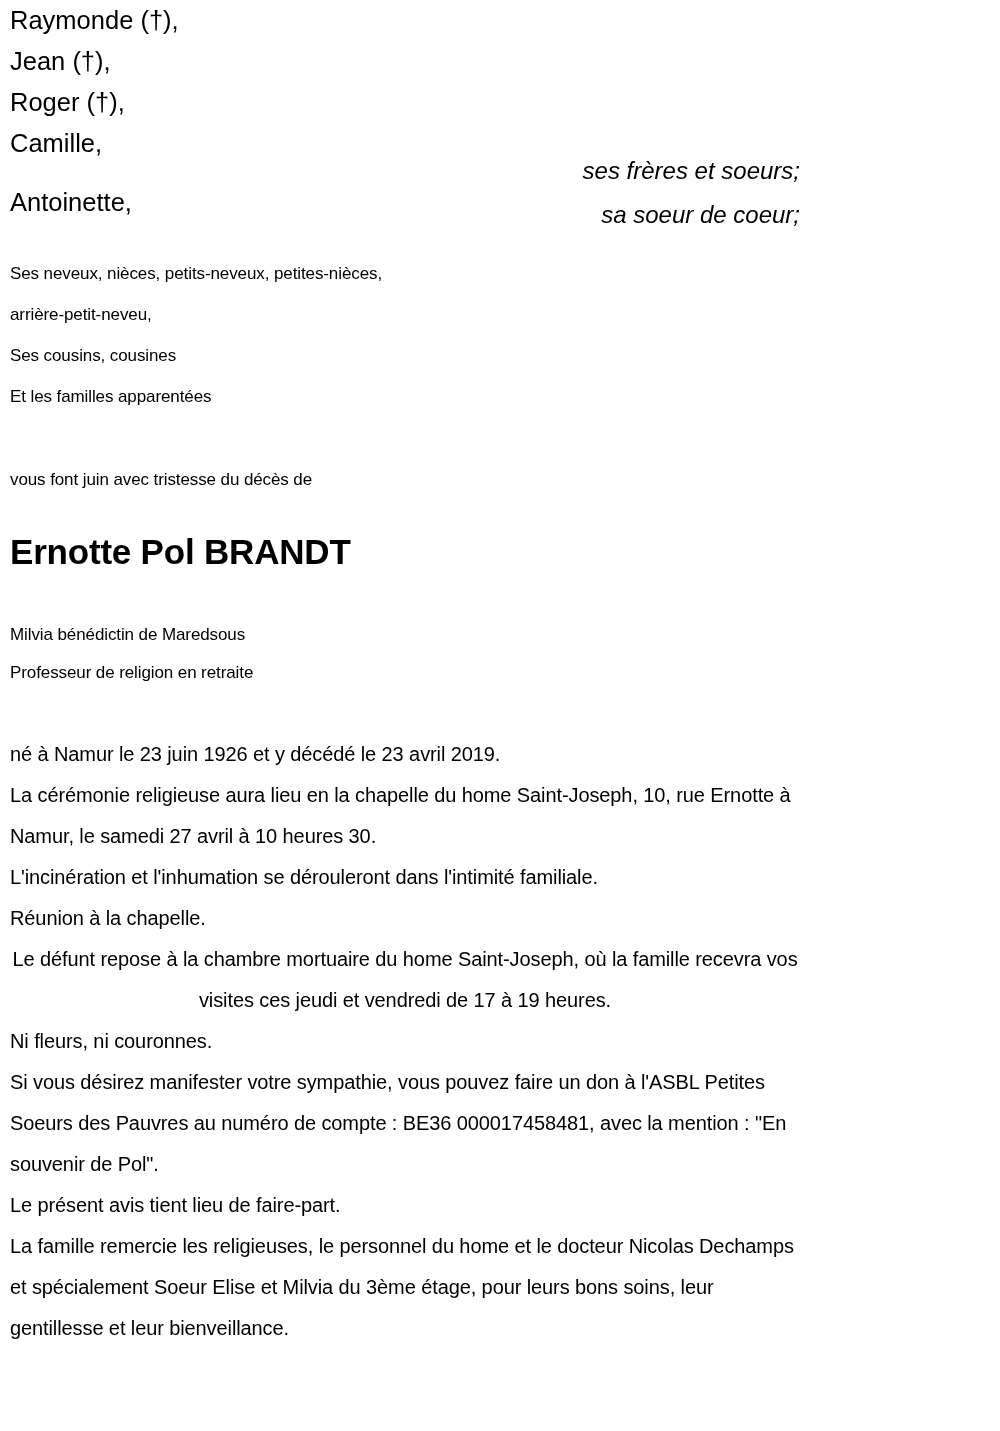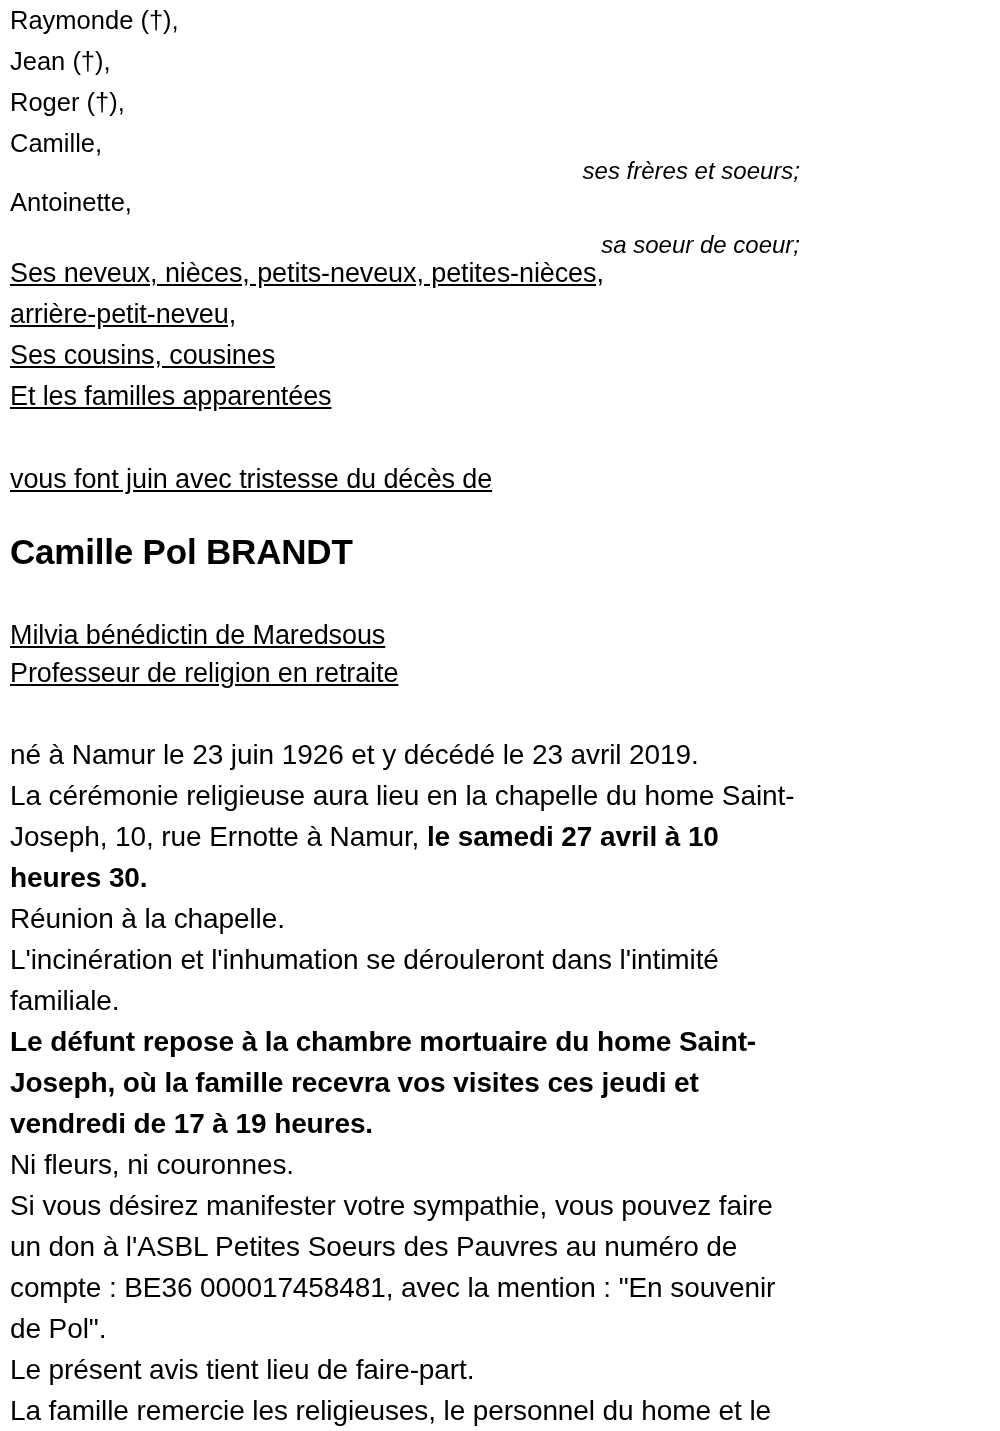--- a/index.html
+++ b/index.html
@@ -19,28 +19,27 @@
     position: relative;
     width: 812px;
     height: 1431px;
     box-sizing: border-box;
     padding: 0 12px 10px 10px;
     overflow: hidden;
   }
 
   
   .line {
-    font-size: 27px;
+    font-size: 17px;
     line-height: 41px;
     letter-spacing: -0.1px;
     white-space: pre-wrap;
-    text-decoration: underline;
   }
   .para {
-    font-size: 28px;
+    font-size: 20px;
     line-height: 41px;
     letter-spacing: -0.1px;
     margin: 0;
   }
 
   
   .survivors {
     position: relative;
   }
   .name-line {
@@ -50,38 +49,38 @@
   .caption {
     position: absolute;
     right: 0;
     font-style: italic;
     font-size: 24px;
     line-height: 41px;
     white-space: nowrap;
     text-align: center;
   }
   .caption-freres { top: 150px; }
-  .caption-soeur  { top: 224px; }
+  .caption-soeur  { top: 194px; }
 
   .gap-sm { height: 18px; }
   .gap-md { height: 30px; }
   .gap-lg { height: 42px; }
 
   
   .deceased-name {
     font-size: 35px;
     line-height: 44px;
     font-weight: bold;
     letter-spacing: -0.2px;
     margin: 0;
   }
 
   .roles .line { line-height: 38px; }
 
-  strong, .b { font-weight: bold; }
+  strong, .b { font-weight: normal; text-align: center; }
 </style>
 </head>
 <body>
 
 <div class="page">
 
   <div class="survivors">
     <div class="name-line">Raymonde (†),</div>
     <div class="name-line">Jean (†),</div>
     <div class="name-line">Roger (†),</div>
@@ -101,38 +100,38 @@
     <div class="line">Ses cousins, cousines</div>
     <div class="line">Et les familles apparentées</div>
   </div>
 
   <div class="gap-lg"></div>
 
   <div class="line">vous font juin avec tristesse du décès de</div>
 
   <div class="gap-md"></div>
 
-  <h1 class="deceased-name">Camille Pol BRANDT</h1>
+  <h1 class="deceased-name">Ernotte Pol BRANDT</h1>
 
   <div class="gap-lg"></div>
 
   <div class="roles">
     <div class="line">Milvia bénédictin de Maredsous</div>
     <div class="line">Professeur de religion en retraite</div>
   </div>
 
   <div class="gap-lg"></div>
 
   <p class="para">né à Namur le 23 juin 1926 et y décédé le 23 avril 2019.</p>
 
   <p class="para"><span>La cérémonie religieuse aura lieu en la chapelle du home Saint-Joseph, 10, rue Ernotte à Namur, </span><strong>le samedi 27 avril à 10 heures 30.</strong></p>
 
+  <p class="para">L'incinération et l'inhumation se dérouleront dans l'intimité familiale.</p>
+
   <p class="para">Réunion à la chapelle.</p>
-
-  <p class="para">L'incinération et l'inhumation se dérouleront dans l'intimité familiale.</p>
 
   <p class="para b">Le défunt repose à la chambre mortuaire du home Saint-Joseph, où la famille recevra vos visites ces jeudi et vendredi de 17 à 19 heures.</p>
 
   <p class="para">Ni fleurs, ni couronnes.</p>
 
   <p class="para">Si vous désirez manifester votre sympathie, vous pouvez faire un don à l'ASBL Petites Soeurs des Pauvres au numéro de compte : BE36 000017458481, avec la mention : "En souvenir de Pol".</p>
 
   <p class="para">Le présent avis tient lieu de faire-part.</p>
 
   <p class="para">La famille remercie les religieuses, le personnel du home et le docteur Nicolas Dechamps et spécialement Soeur Elise et Milvia du 3ème étage, pour leurs bons soins, leur gentillesse et leur bienveillance.</p>

